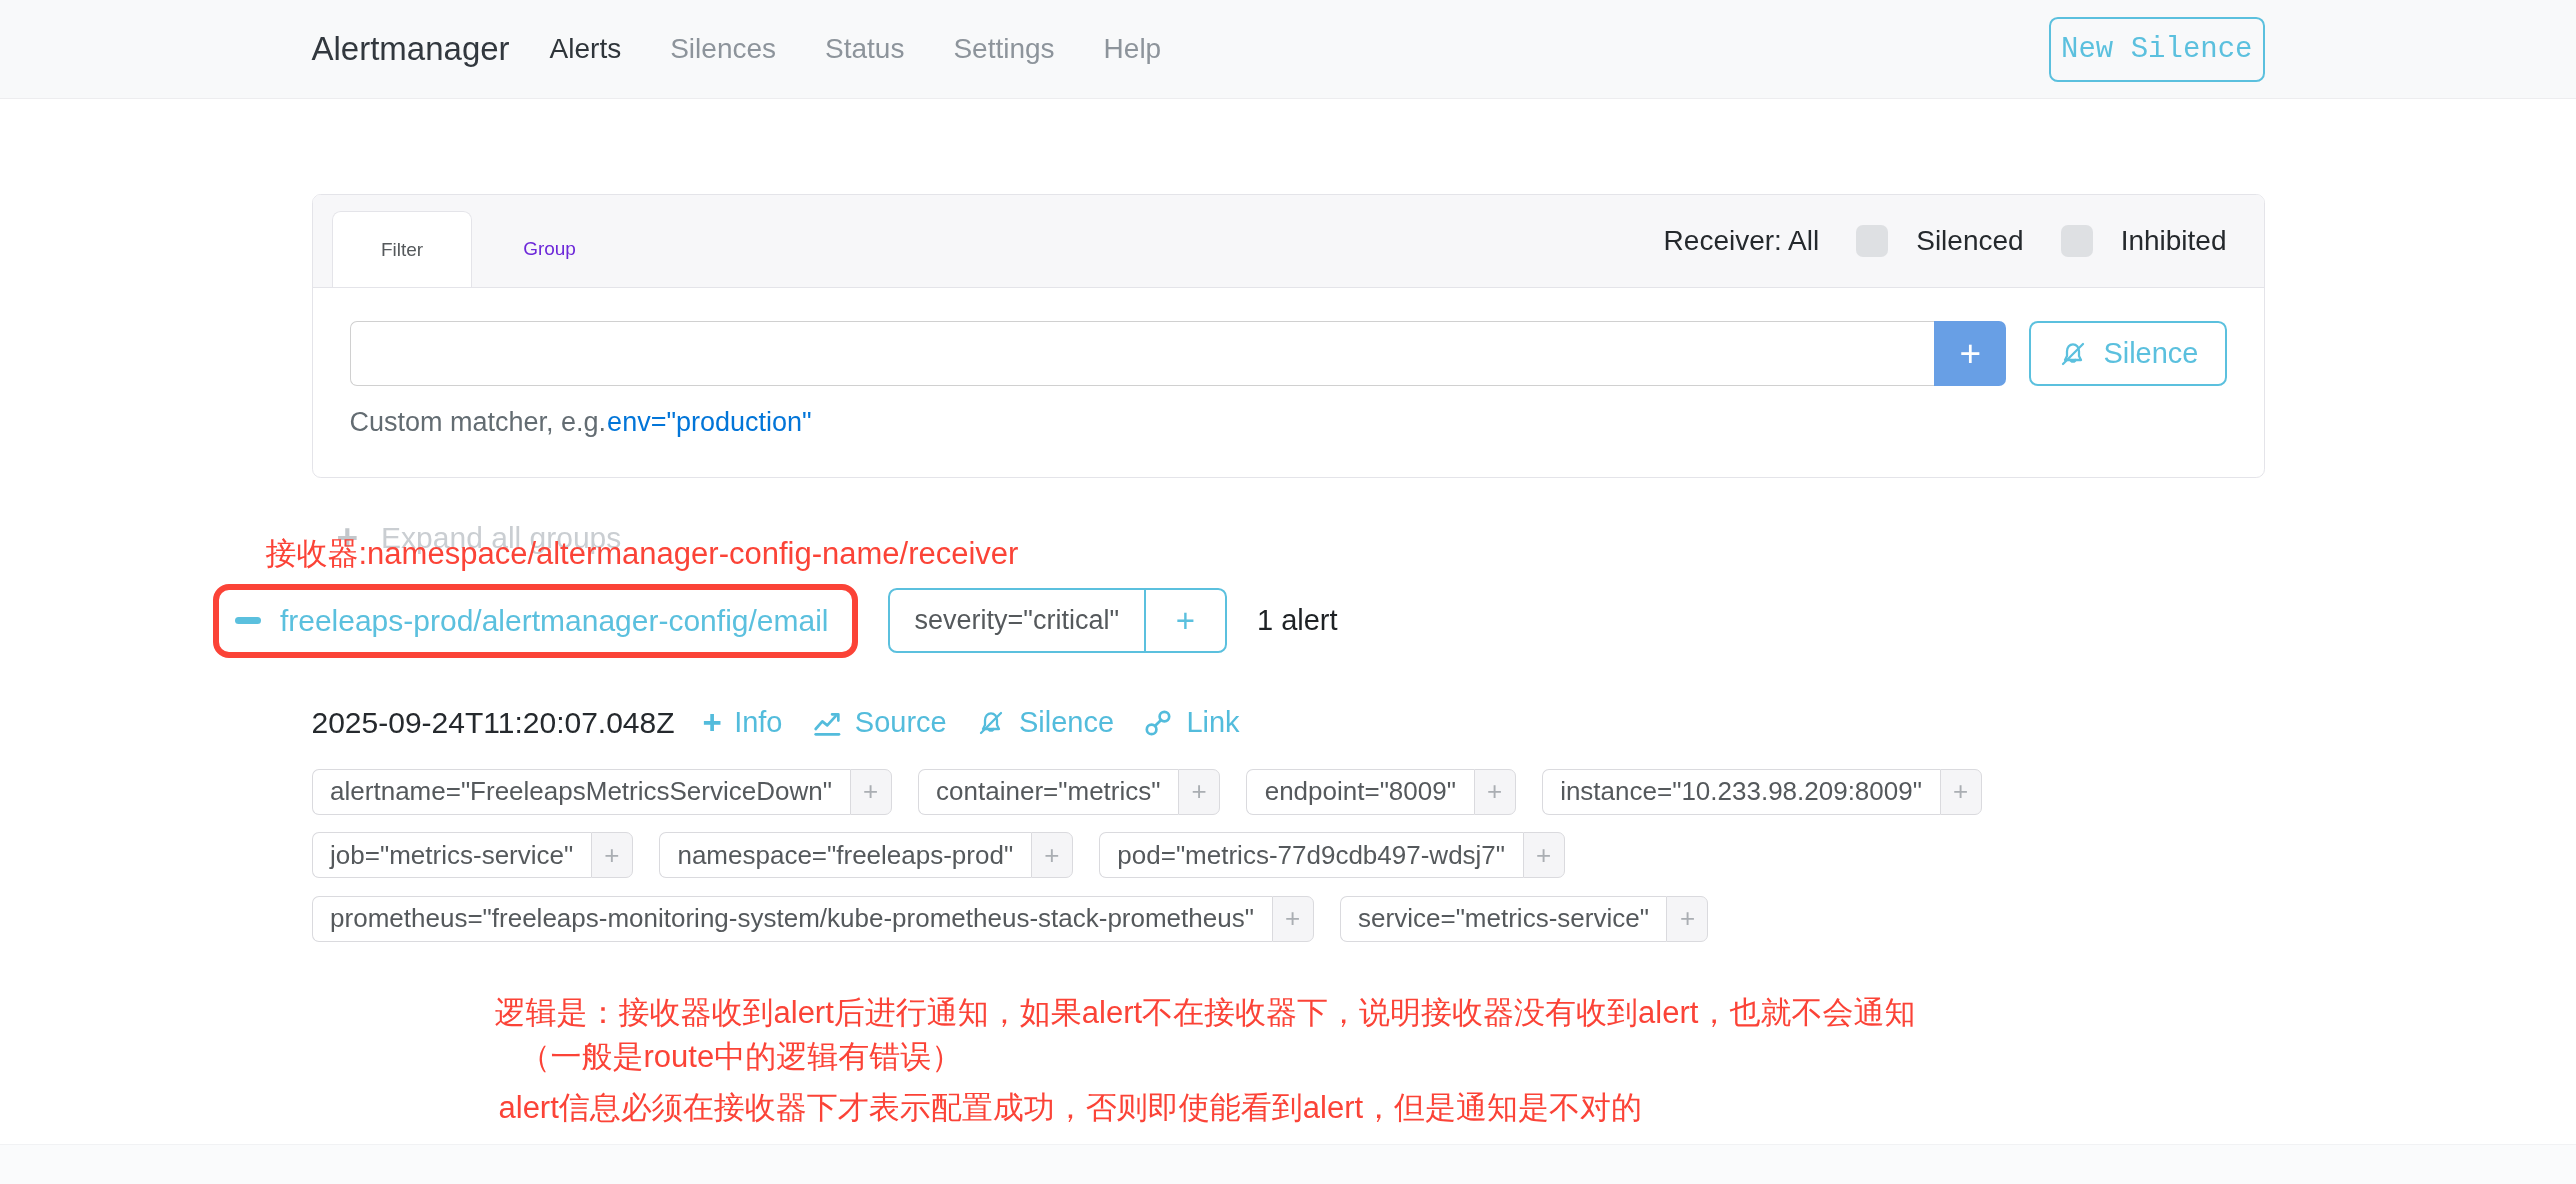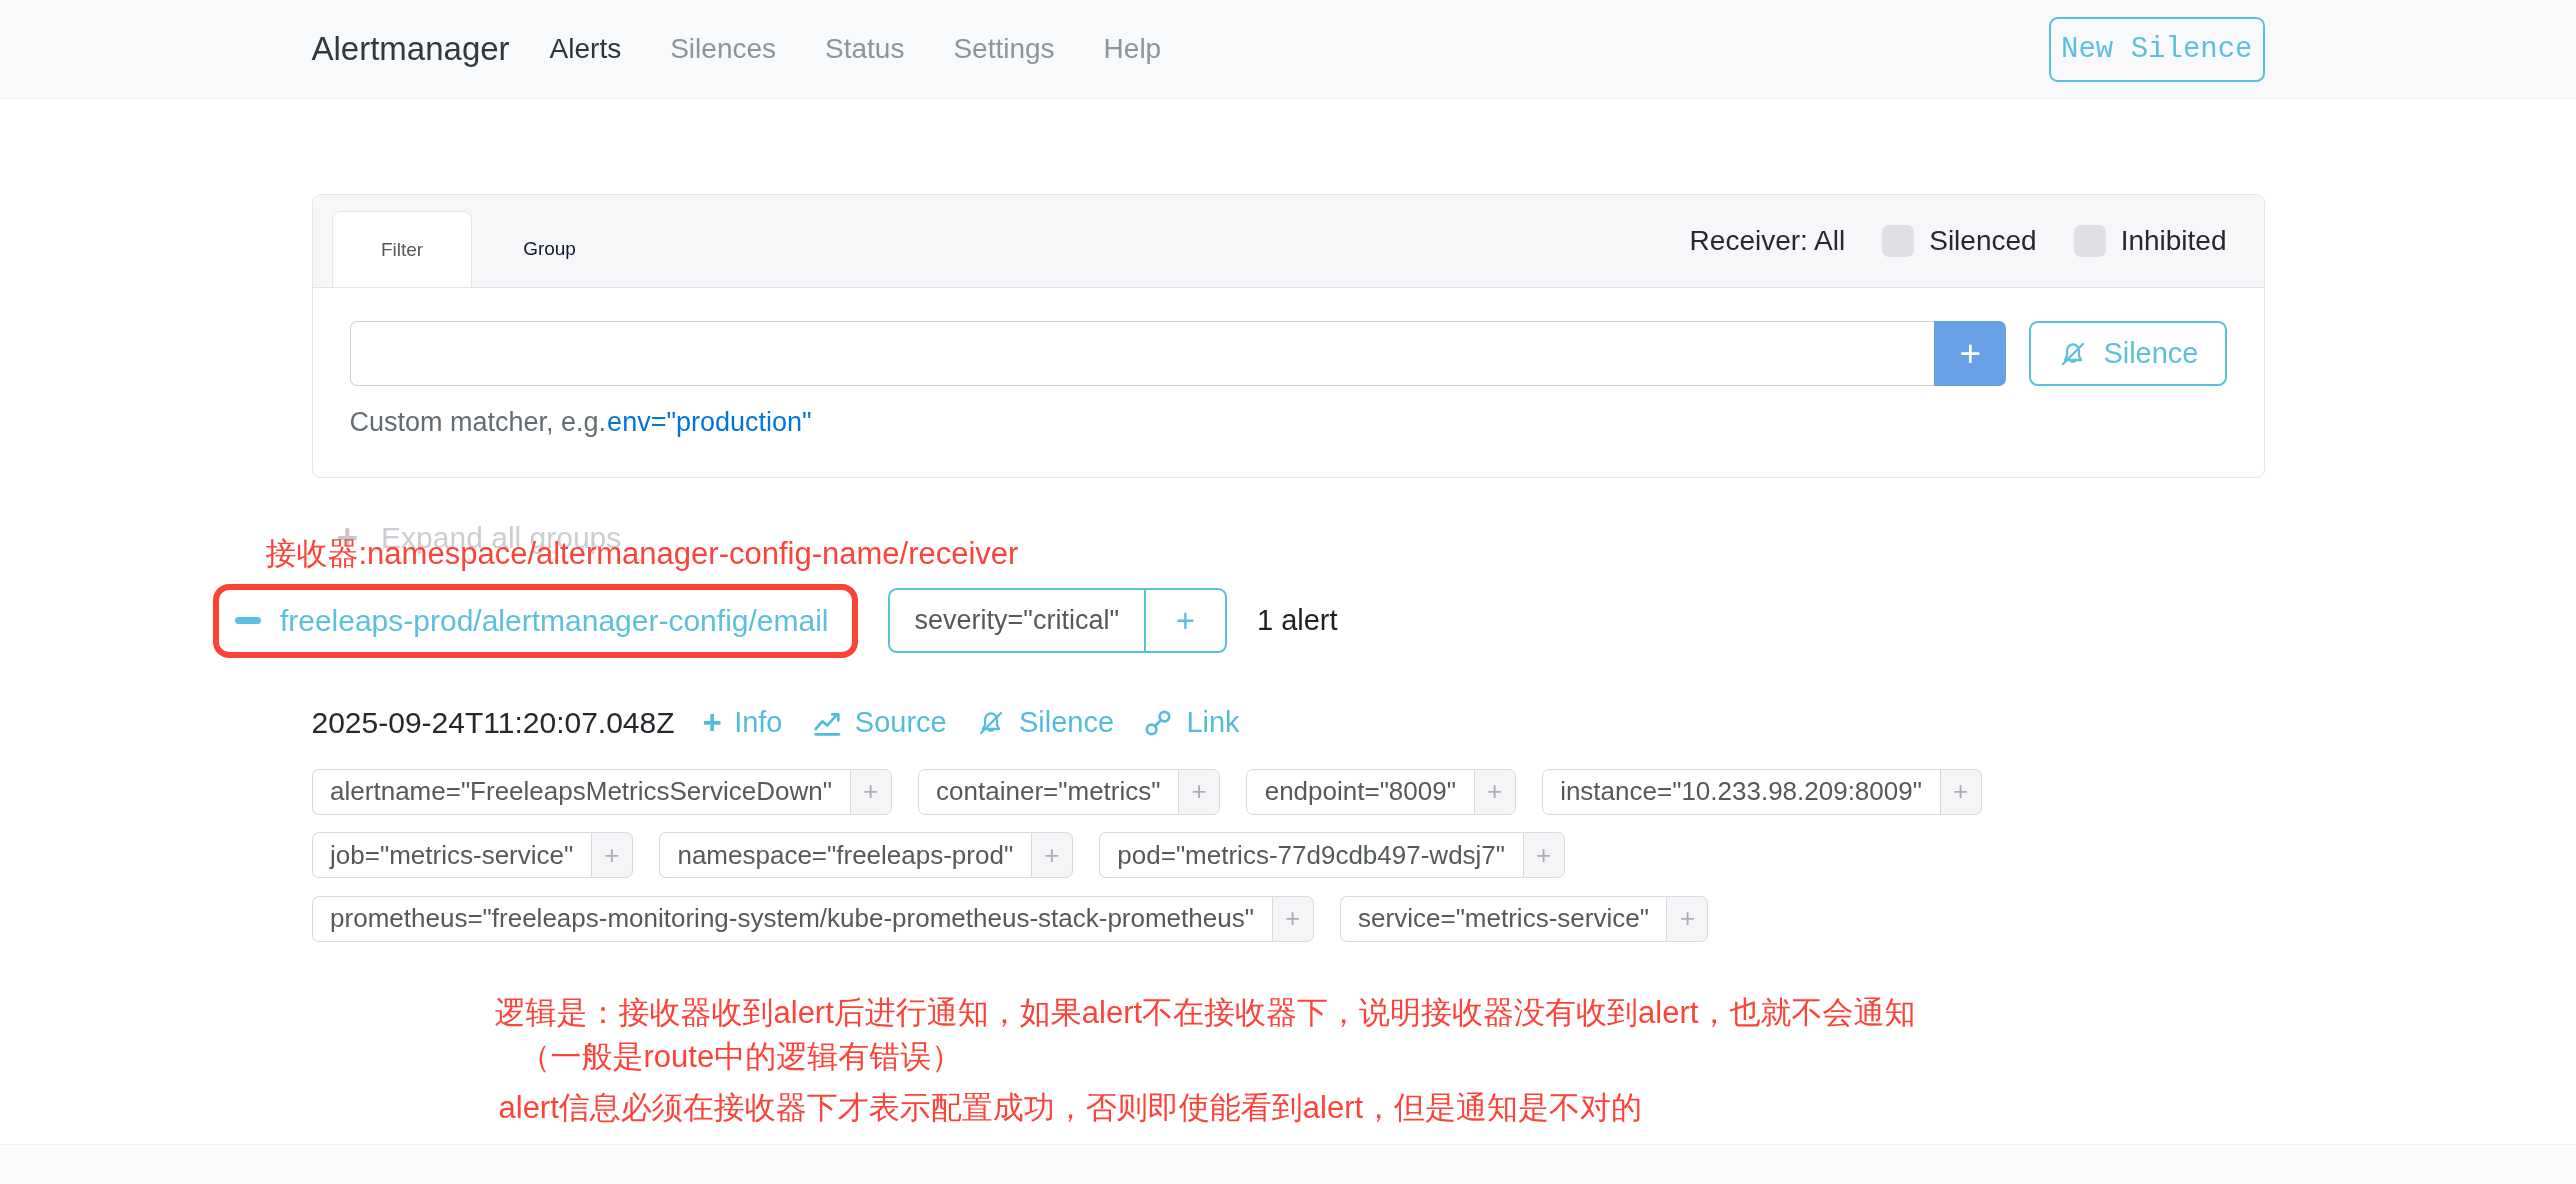--- a/index.html
+++ b/index.html
@@ -33,24 +33,24 @@
   .card-header {
     background: #f7f7f9; border-bottom: 1.8px solid #e4e4e9; height: 93px;
     display: flex; padding: 0 37px 0 19.4px; border-radius: 7px 7px 0 0;
   }
   .tabs { display: flex; align-self: flex-end; }
   .tab { height: 76px; display: flex; align-items: center; padding: 0 48px; font-size: 19px; cursor: pointer; }
   .tab.active {
     background: #fff; border: 1.8px solid #e4e4e9; border-bottom: none;
     border-radius: 8.8px 8.8px 0 0; margin-bottom: -1.8px; color: #55595c; position: relative; z-index: 1;
   }
-  .tab.plain { color: #0f172a; padding: 0 51px; }
+  .tab.plain { color: #6d28d9; padding: 0 51px; }
   .header-right { margin-left: auto; display: flex; align-items: center; gap: 37px; }
   .receiver-label { font-size: 28px; color: #25292d; cursor: pointer; }
-  .checkbox-wrap { display: flex; align-items: center; gap: 15px; cursor: pointer; }
+  .checkbox-wrap { display: flex; align-items: center; gap: 28px; cursor: pointer; }
   .checkbox { width: 32px; height: 32px; background: #dee0e3; border-radius: 7px; }
   .checkbox-label { font-size: 28px; color: #25292d; }
 
   .card-body { padding: 33px 37px 39px 37px; }
   .input-row { display: flex; align-items: stretch; }
   .matcher-input {
     flex: 1; height: 65px; border: 1.8px solid #d0d0d0; border-right: none;
     border-radius: 7px 0 0 7px; font-size: 26px; padding: 0 19.4px; outline: none;
     color: #292b2c; font-family: "Liberation Sans", sans-serif;
   }

